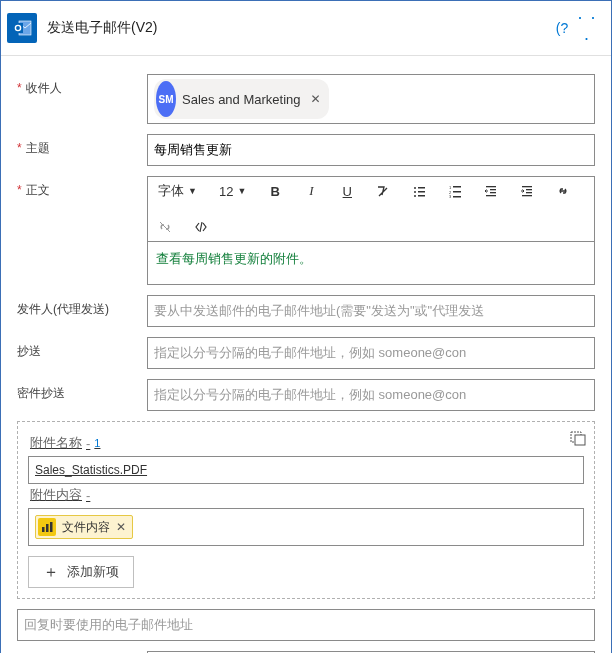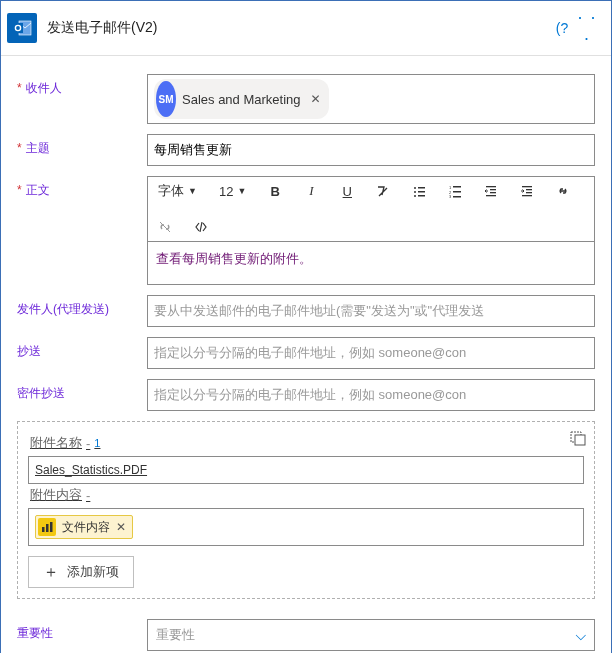--- a/index.html
+++ b/index.html
@@ -5,37 +5,37 @@
     * { box-sizing: border-box; margin: 0; padding: 0; }
     body { font-family: "Segoe UI", Arial, sans-serif; font-size: 13px; color: #333; background: #fff; }
     .card { width: 612px; border: 1px solid #3b6fb6; background: #fff; }
     .header { display: flex; align-items: center; background: #fff; border-bottom: 1px solid #e0e0e0; padding: 6px 10px 6px 6px; }
     .app-icon { width: 30px; height: 30px; background: #0364b8; display: flex; align-items: center; justify-content: center; color: #fff; border-radius: 2px; margin-right: 10px; }
     .header-title { flex: 1; color: #1f1f1f; font-size: 14px; }
     .header-help { color: #0078d4; font-size: 14px; width: 22px; text-align: center; cursor: pointer; }
     .header-more { color: #0078d4; font-size: 18px; width: 28px; text-align: center; cursor: pointer; letter-spacing: 1px; }
     .body { padding: 8px 16px 14px 16px; }
     .row { display: flex; align-items: flex-start; margin: 10px 0; }
-    .label { width: 130px; padding-top: 6px; font-size: 12px; color: #6d28d9; }
+    .label { width: 130px; padding-top: 6px; font-size: 12px; color: #404040; }
     .req::before { content: "*"; color: #d13438; margin-right: 4px; }
     .field-wrap { flex: 1; }
     .field { width: 100%; border: 1px solid #8a8a8a; background: #fff; min-height: 32px; padding: 4px 6px; display: flex; align-items: center; flex-wrap: wrap; }
     .field.placeholder span { color: #999; font-size: 13px; }
     .chip { display: inline-flex; align-items: center; background: #f3f2f1; border-radius: 12px; padding: 2px 8px 2px 2px; gap: 6px; }
     .chip-avatar { width: 20px; height: 36px; border-radius: 50%; background: #4c6ef5; color: #fff; font-size: 10px; display: flex; align-items: center; justify-content: center; font-weight: 600; }
     .chip .x { color: #555; font-size: 12px; margin-left: 4px; cursor: pointer; }
     input.plain { border: none; outline: none; font-size: 13px; width: 100%; font-family: inherit; }
     .rte-toolbar { border: 1px solid #8a8a8a; border-bottom: none; background: #fff; display: flex; align-items: center; padding: 3px 6px; gap: 14px; flex-wrap: wrap; }
     .rte-toolbar .sel { display: inline-flex; align-items: center; gap: 4px; padding: 2px 4px; font-size: 13px; }
     .rte-toolbar .caret { font-size: 9px; }
     .tbtn { width: 22px; height: 22px; display: inline-flex; align-items: center; justify-content: center; font-size: 13px; cursor: pointer; color: #333; }
     .tbtn.bold { font-weight: 700; }
     .tbtn.italic { font-style: italic; font-family: serif; }
     .tbtn.under { text-decoration: underline; }
-    .rte-body { border: 1px solid #8a8a8a; min-height: 44px; padding: 8px; font-size: 13px; color: #701a75; }
+    .rte-body { border: 1px solid #8a8a8a; min-height: 44px; padding: 8px; font-size: 13px; color: #15803d; }
     .attach-box { border: 1px dashed #b0b0b0; padding: 10px; margin: 8px 0; position: relative; text-decoration: underline; }
     .attach-head { color: #666; font-size: 13px; margin: 2px 0 4px 2px; display: flex; align-items: center; gap: 4px; }
     .attach-head .dash { color: #888; }
     .attach-head .idx { color: #0078d4; font-size: 11px; vertical-align: super; }
     .switch-icon { position: absolute; top: 8px; right: 8px; color: #555; cursor: pointer; font-size: 14px; }
     .attach-input { border: 1px solid #8a8a8a; padding: 6px; font-size: 12px; margin-bottom: 0; background: #fff; }
     .content-field { border: 1px solid #8a8a8a; padding: 6px; background: #fff; margin-bottom: 10px; }
     .token { display: inline-flex; align-items: center; background: #fdf3d0; border: 1px solid #e6c844; border-radius: 2px; padding: 2px 6px 2px 2px; gap: 6px; font-size: 12px; }
     .token-icon { width: 18px; height: 18px; background: #f2c811; border-radius: 2px; display: flex; align-items: center; justify-content: center; }
     .token .x { color: #555; cursor: pointer; }
@@ -230,20 +230,25 @@
           <span class="x">✕</span>
         </span>
       </div>
       <div class="add-btn">
         <span class="plus">＋</span>
         <span>添加新项</span>
       </div>
     </div>
 
     <div class="row">
+      <div class="field-wrap">
+        <div class="field placeholder">
+            <span>回复时要使用的电子邮件地址</span>
+          </div>
+      </div>
     </div>
 
     <div class="row">
       <div class="label">重要性</div>
       <div class="field-wrap">
         <div class="select">
           <span class="ph">重要性</span>
           <span class="chev">⌵</span>
         </div>
       </div>

